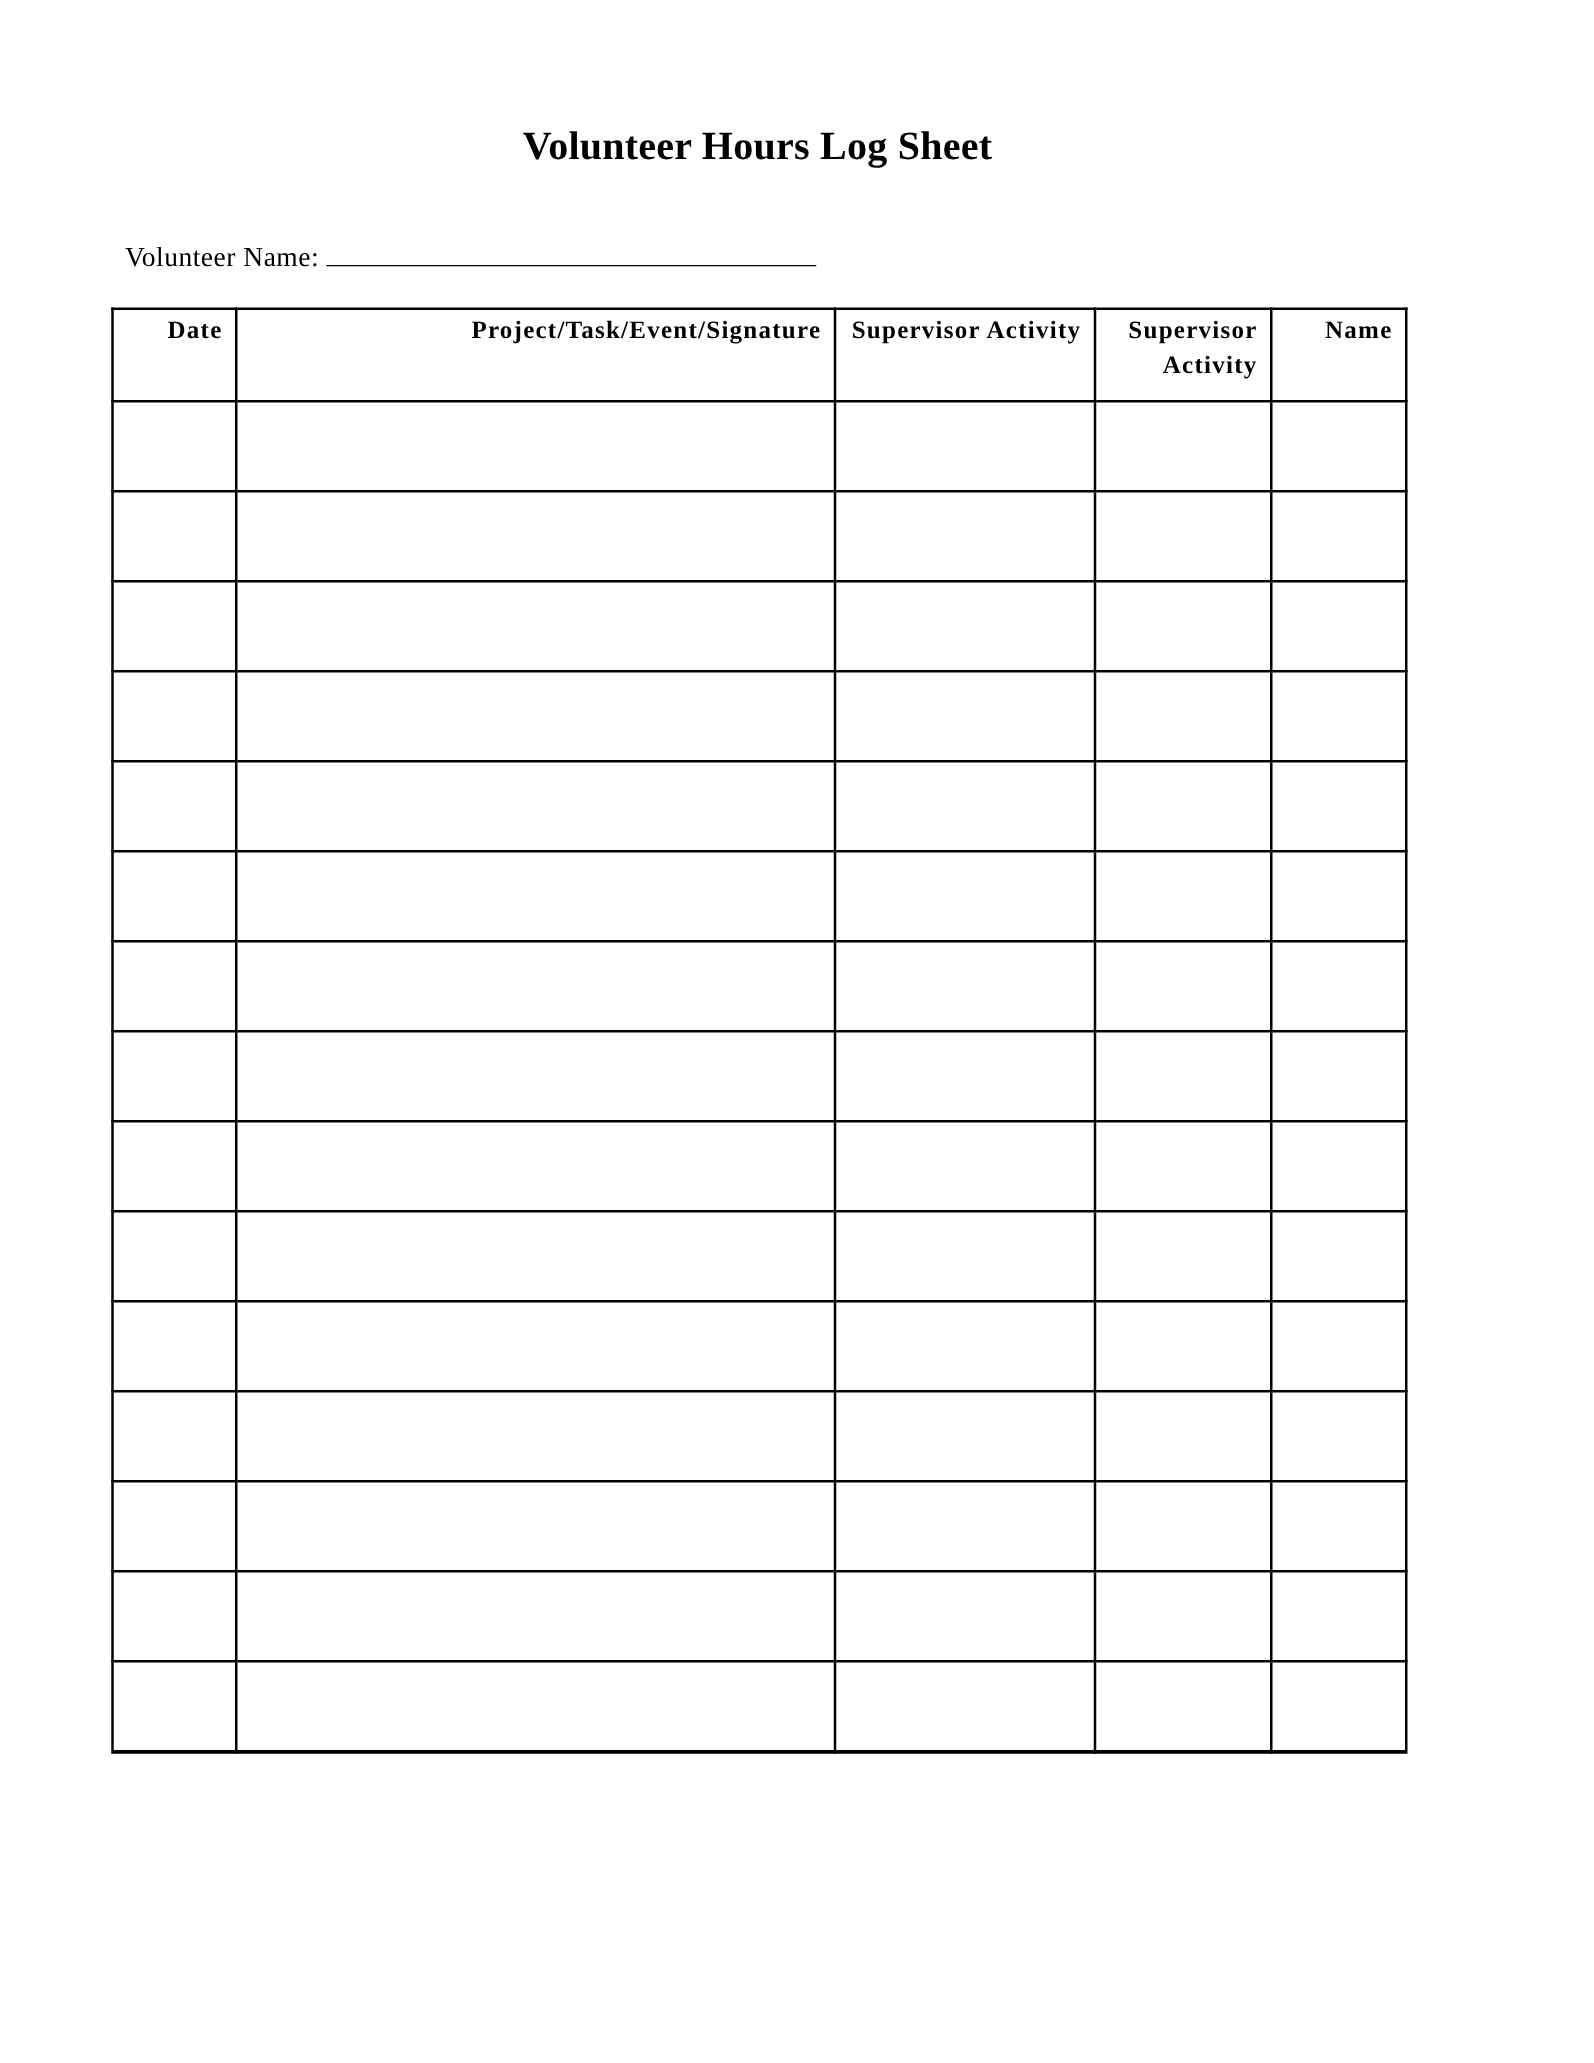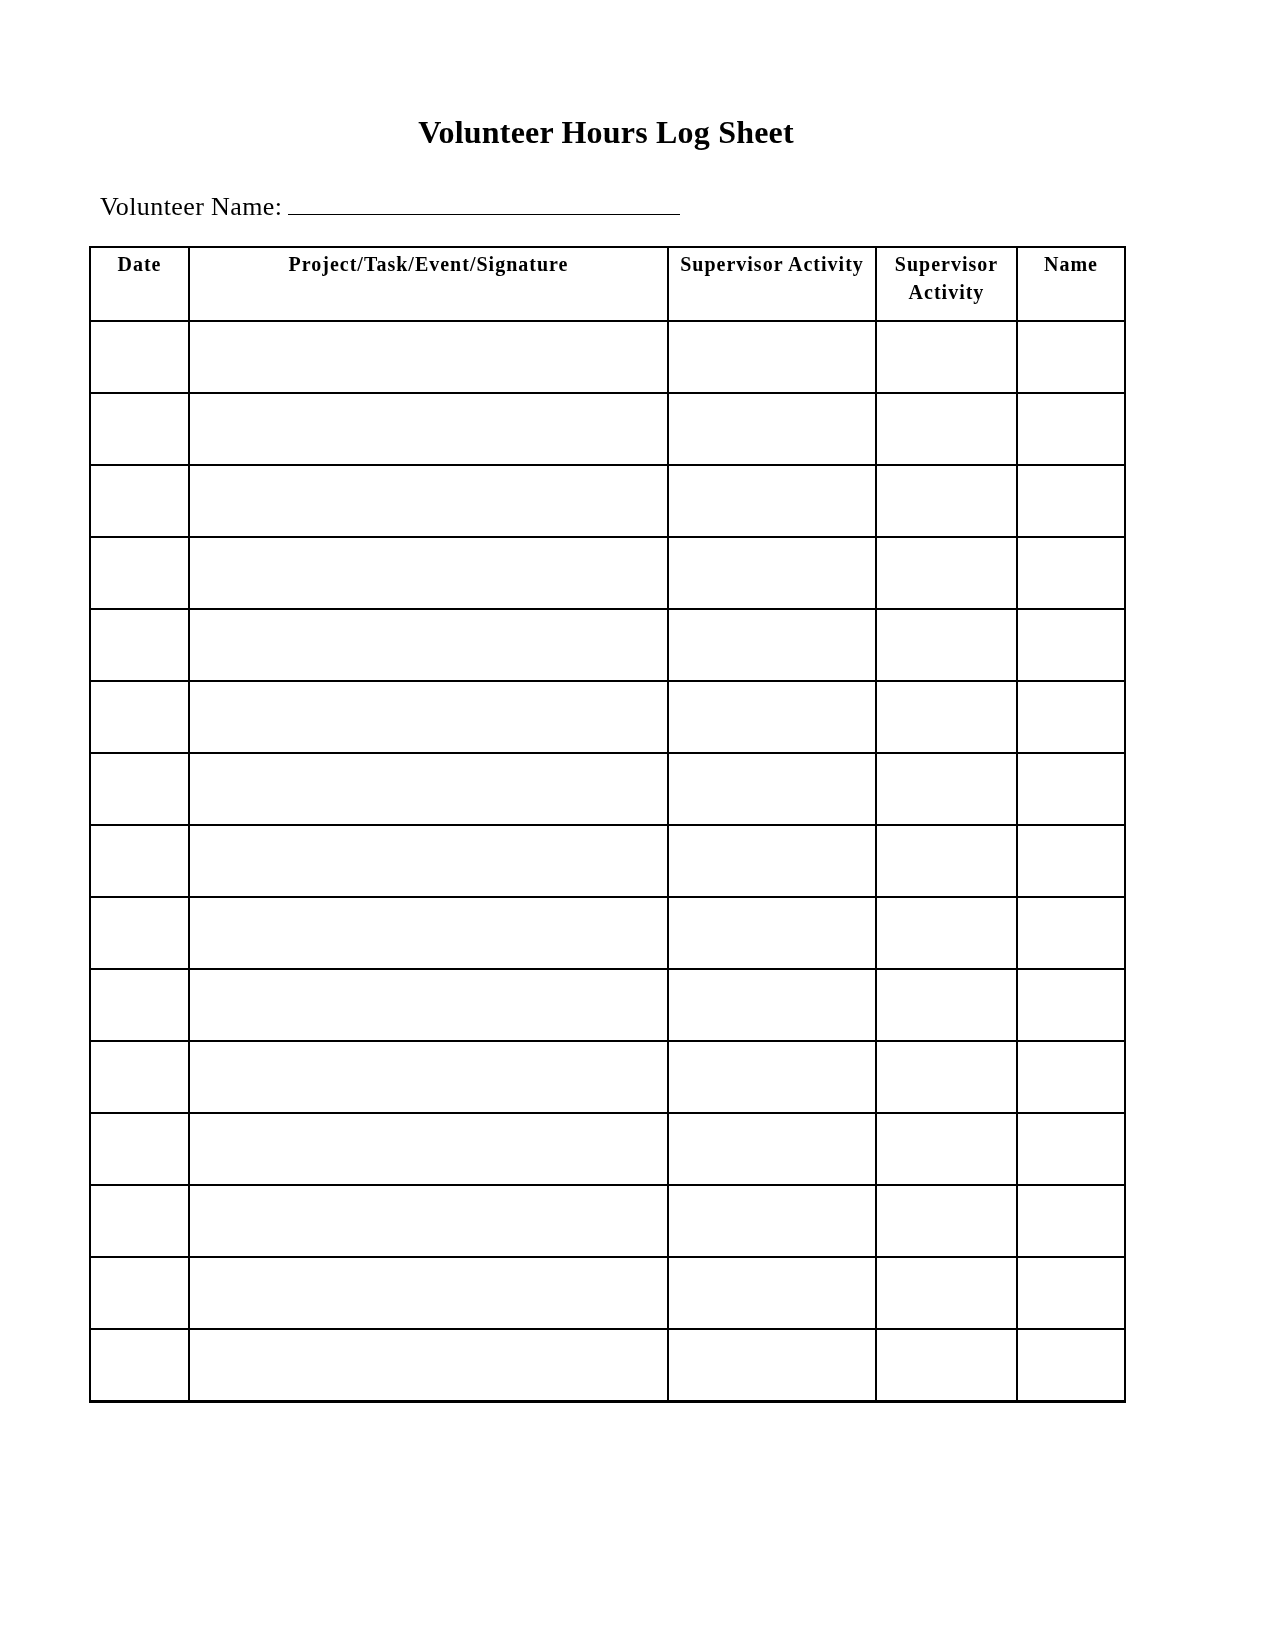--- a/index.html
+++ b/index.html
@@ -1,23 +1,23 @@
 <!DOCTYPE html>
 <html><head>
   <meta charset="utf-8">
   <style>
     html, body { margin: 0; padding: 0; background: #ffffff; }
     body { width: 1275px; height: 1650px; position: relative; font-family: "Liberation Serif", serif; color: #000; }
-    .title { position: absolute; top: 114px; left: 0; width: 1212px; text-align: center; font-size: 32px; font-weight: bold; letter-spacing: 0.2px; }
-    .name-line { position: absolute; top: 192px; left: 100px; font-size: 26px; letter-spacing: 0.4px; }
+    .title { position: absolute; top: 98px; left: 0; width: 1212px; text-align: center; font-size: 32px; font-weight: bold; letter-spacing: 0.2px; }
+    .name-line { position: absolute; top: 192px; left: 100px; font-size: 22px; letter-spacing: 0.4px; }
     .name-line .blank { display: inline-block; width: 392px; border-bottom: 1.5px solid #000; height: 20px; vertical-align: baseline; margin-left: 6px; }
     table.log { position: absolute; top: 246px; left: 89px; width: 1035px; border-collapse: collapse; table-layout: fixed; }
     table.log th, table.log td { border: 2px solid #000; padding: 0; }
     table.log { border-bottom: 3px solid #000; }
-    table.log th { height: 70px; text-align: center; vertical-align: top; font-weight: bold; font-size: 20px; letter-spacing: 1px; line-height: 28px; padding: 2px 10px 0 10px; }
+    table.log th { height: 70px; text-align: right; vertical-align: top; font-weight: bold; font-size: 20px; letter-spacing: 1px; line-height: 28px; padding: 2px 10px 0 10px; }
     table.log td { height: 70px; }
     col.c1 { width: 99px; } col.c2 { width: 479px; } col.c3 { width: 208px; } col.c4 { width: 141px; } col.c5 { width: 108px; }
   </style>
 </head>
 <body>
 
 <div class="title">Volunteer Hours Log Sheet</div>
 
 <div class="name-line">
   <span>Volunteer Name:</span><span class="blank"></span>

